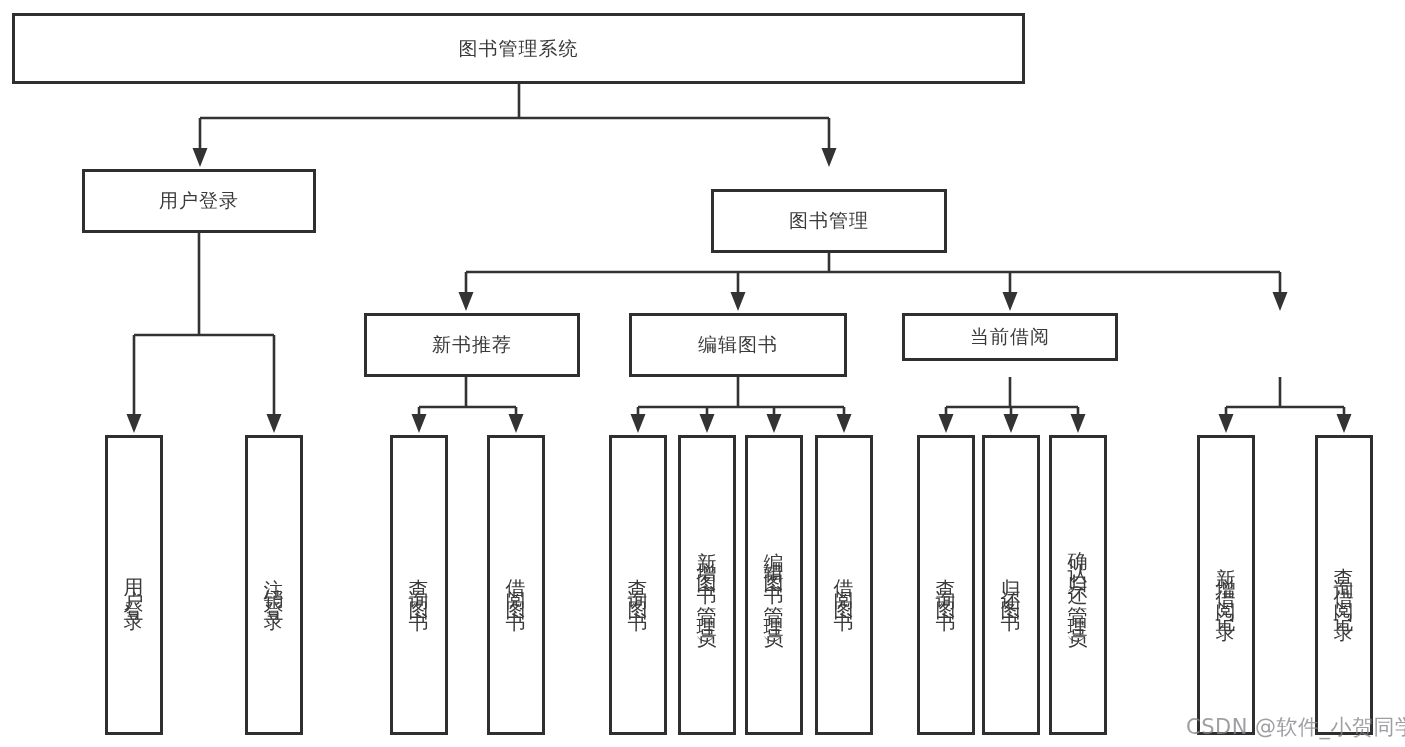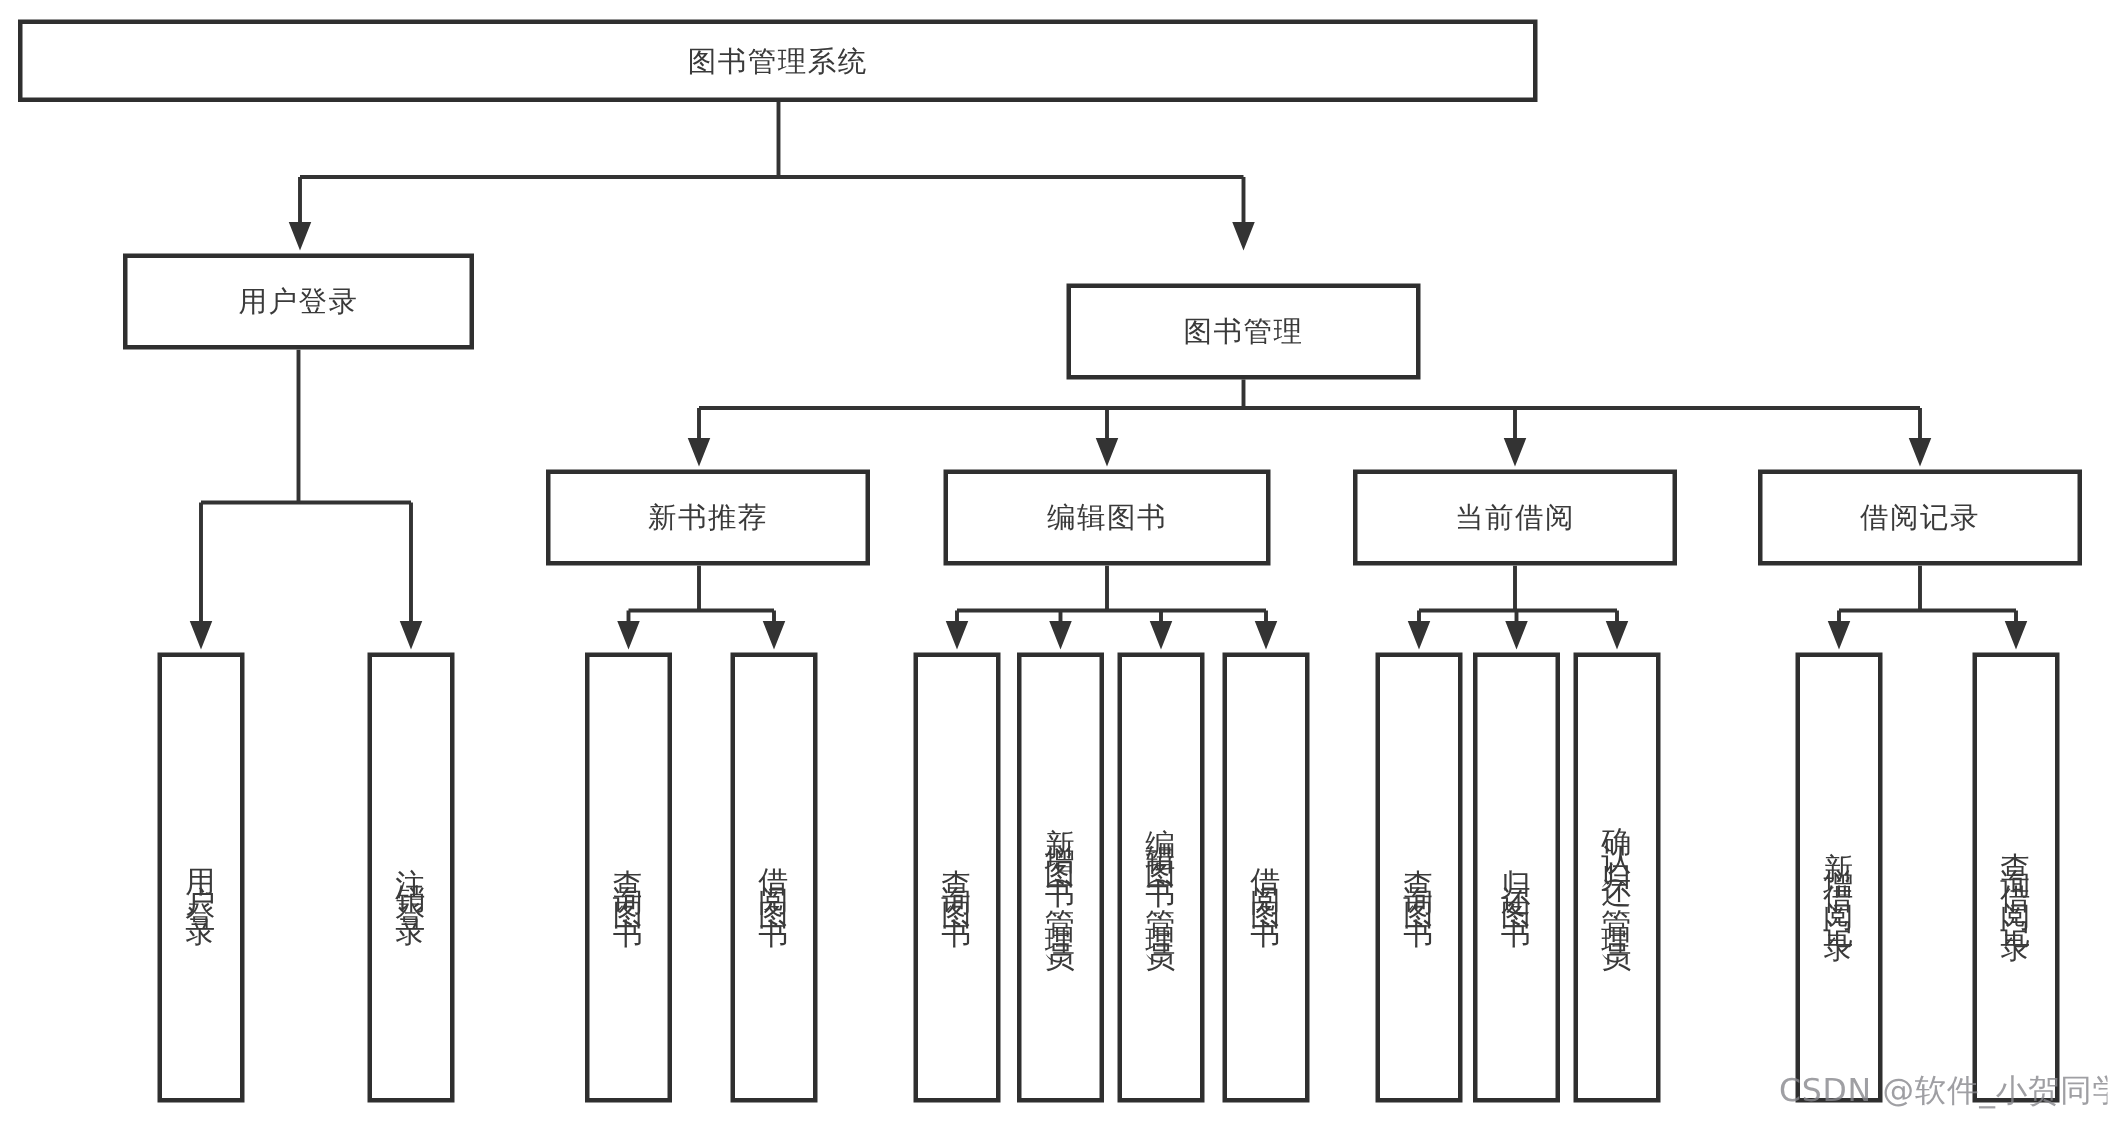--- a/index.html
+++ b/index.html
@@ -73,42 +73,39 @@
       M1002.5 292 h15 L1010 311 Z  M1272.5 292 h15 L1280 311 Z
       M126.5 414 h15 L134 433 Z  M266.5 414 h15 L274 433 Z
       M411.5 414 h15 L419 433 Z  M508.5 414 h15 L516 433 Z
       M630.5 414 h15 L638 433 Z  M699.5 414 h15 L707 433 Z
       M766.5 414 h15 L774 433 Z  M836.5 414 h15 L844 433 Z
       M938.5 414 h15 L946 433 Z  M1003.5 414 h15 L1011 433 Z
       M1070.5 414 h15 L1078 433 Z  M1218.5 414 h15 L1226 433 Z
       M1336.5 414 h15 L1344 433 Z"></path>
   </svg>
 
-  <div class="box" style="left:12px; top:13px; width:1013px; height:55px;">
+  <div class="box" style="left:12px; top:13px; width:1013px; height:71px;">
     <span class="label">图书管理系统</span>
   </div>
 
   <div class="box" style="left:82px; top:169px; width:234px; height:64px;">
     <span class="label">用户登录</span>
   </div>
   <div class="box" style="left:711px; top:169px; width:236px; height:64px;margin-top:20px;">
     <span class="label">图书管理</span>
   </div>
 
   <div class="box" style="left:364px; top:313px; width:216px; height:64px;">
     <span class="label">新书推荐</span>
   </div>
   <div class="box" style="left:629px; top:313px; width:218px; height:64px;">
     <span class="label">编辑图书</span>
   </div>
-  <div class="box" style="left:902px; top:313px; width:216px; height:64px;">
+  <div class="box" style="left:902px; top:313px; width:216px; height:48px;">
     <span class="label">当前借阅</span>
-  </div>
-  <div class="box" style="left:1172px; top:313px; width:216px; height:64px;">
-    <span class="label">借阅记录</span>
   </div>
 
   <div class="box vbox" style="left:105px; top:435px; width:58px; height:300px;">
     <span class="label">用户登录</span>
   </div>
   <div class="box vbox" style="left:245px; top:435px; width:58px; height:300px;">
     <span class="label">注销登录</span>
   </div>
 
   <div class="box vbox" style="left:390px; top:435px; width:58px; height:300px;">

